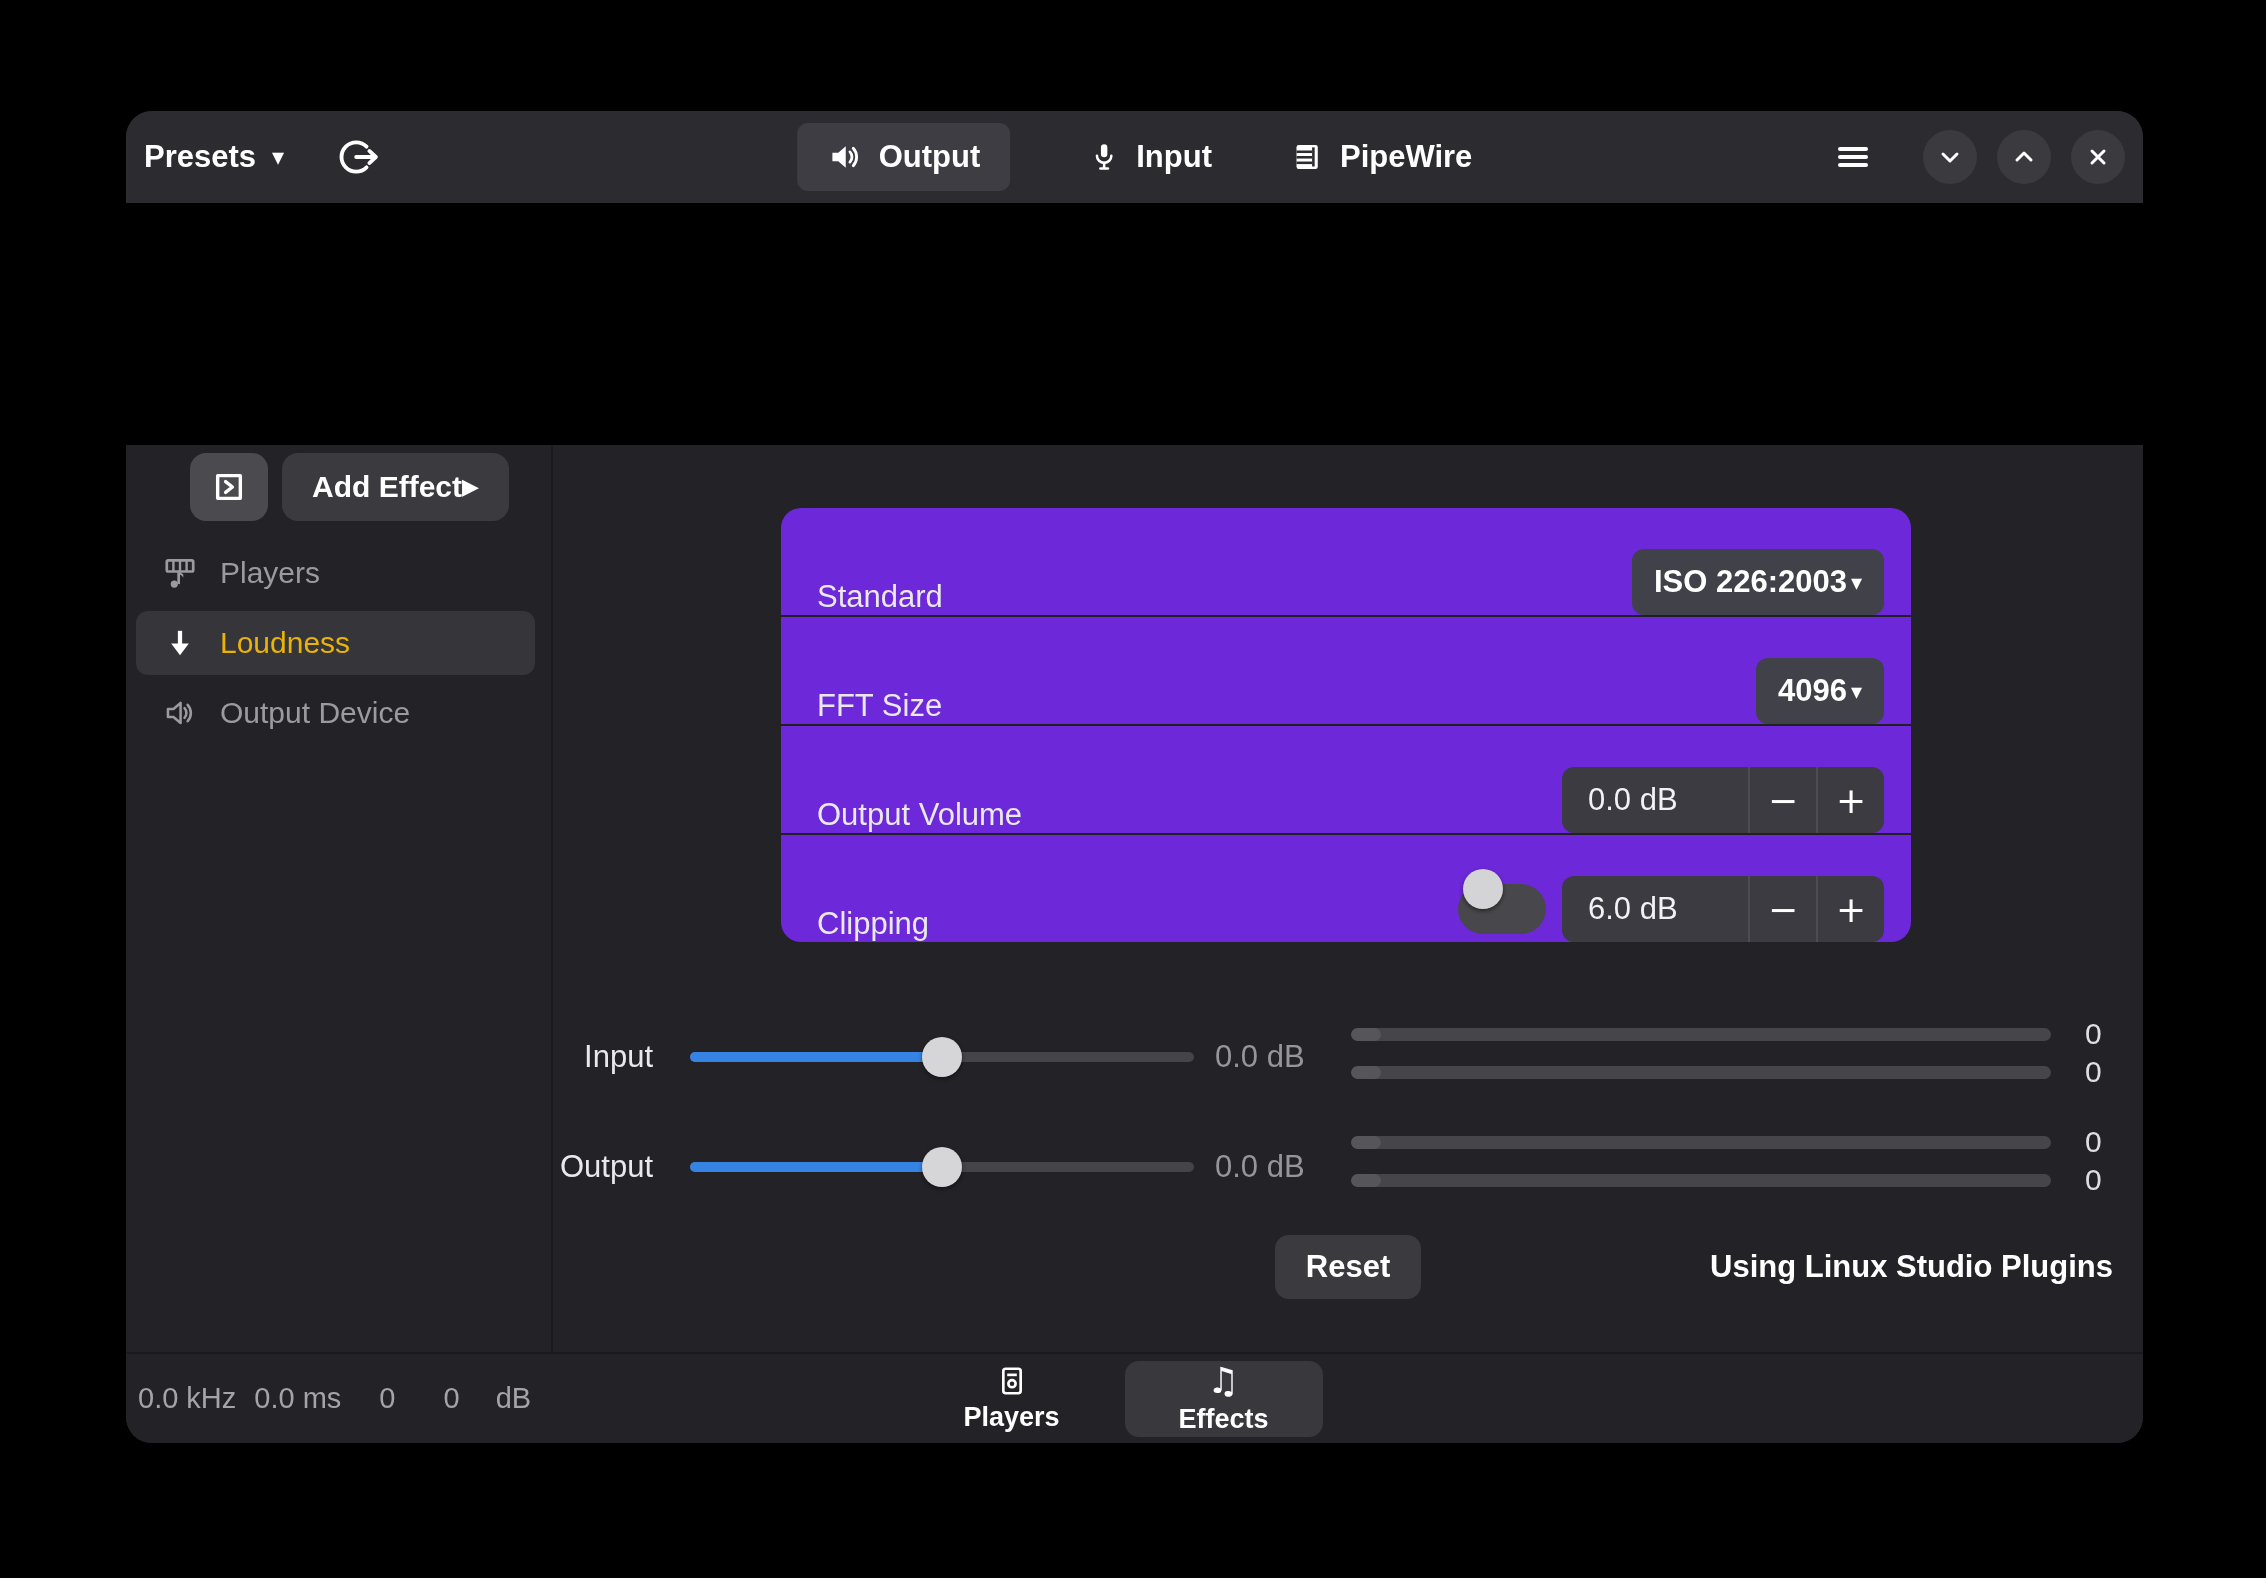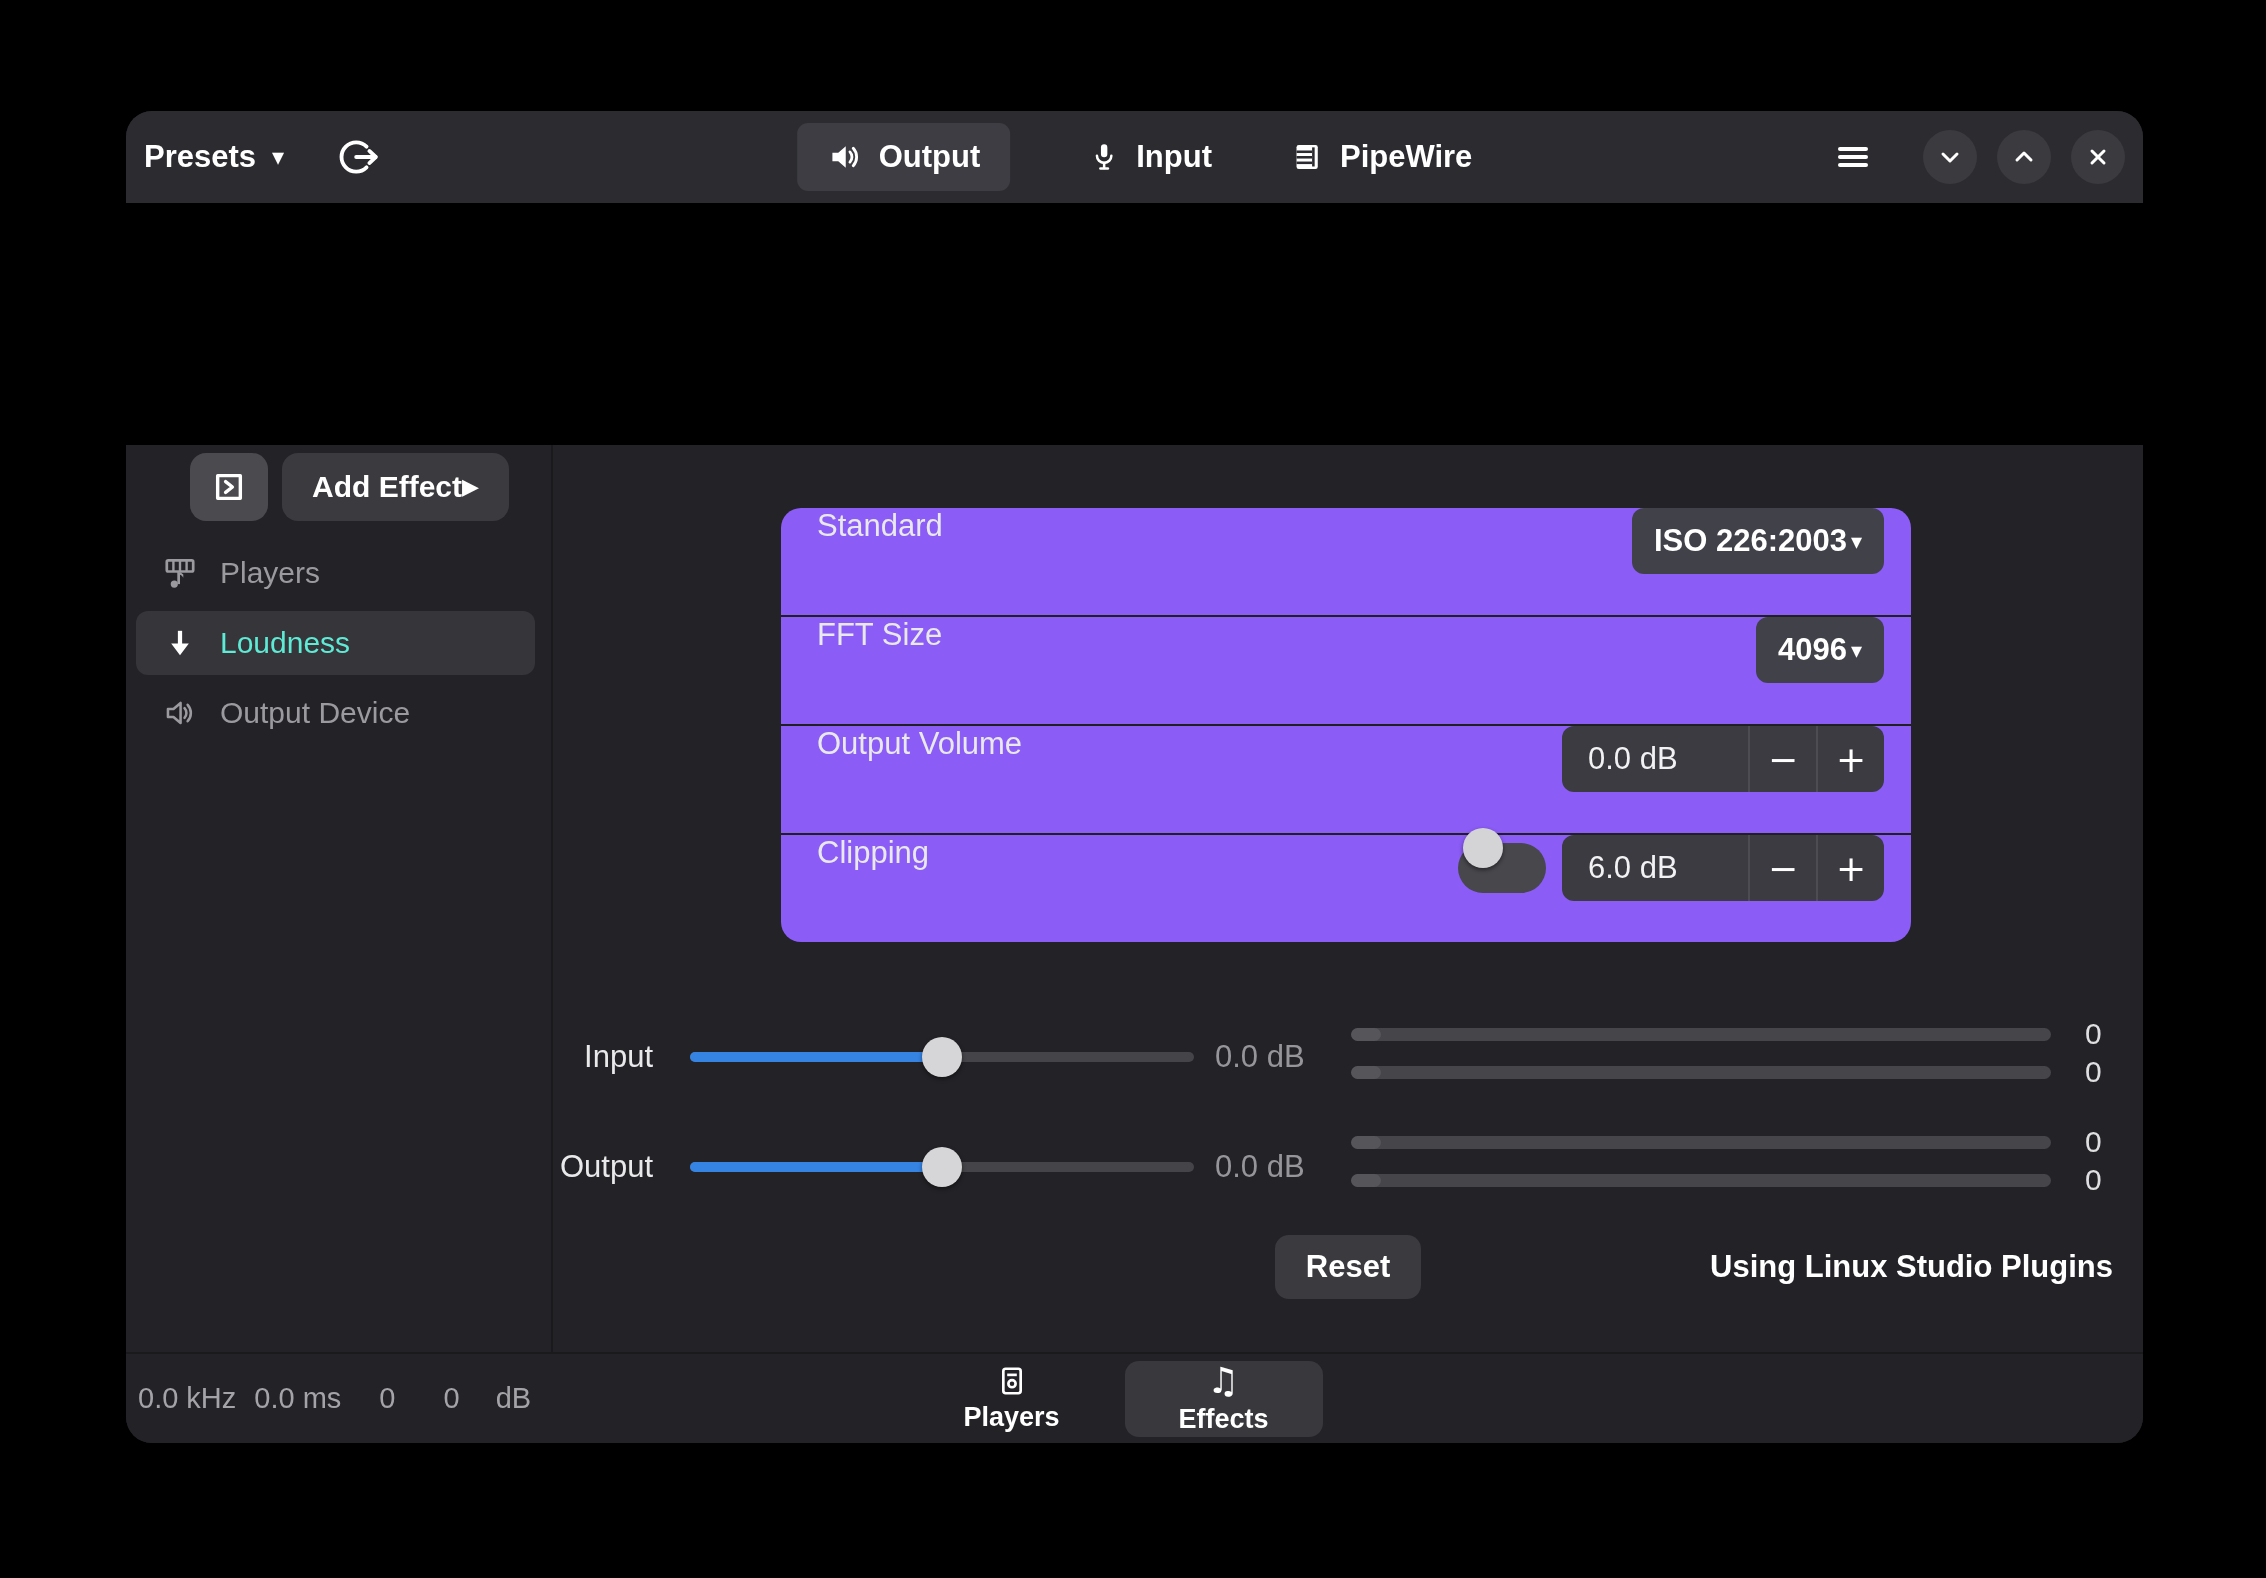--- a/index.html
+++ b/index.html
@@ -44,29 +44,29 @@
   .side-toolbar { position:absolute; left:64px; top:8px; display:flex; gap:14px; }
   .square-btn { width:78px; height:68px; border-radius:16px; background:#4a4a4f;
                 border:none; display:flex; align-items:center; justify-content:center; cursor:pointer; }
   .add-effect { height:68px; border-radius:16px; background:#3a3a3f; border:none;
                 display:flex; align-items:center; padding:0 30px;
                 color:#fff; font-weight:bold; font-size:30px; cursor:pointer; font-family:inherit; }
   .tri { font-size:22px; color:#fff; line-height:1; }
   .side-list { position:absolute; top:96px; left:10px; right:16px; }
   .side-item { height:64px; margin-bottom:6px; display:flex; align-items:center; gap:22px;
                padding-left:26px; border-radius:12px; color:#9b9b9f; font-size:30px; cursor:pointer; }
-  .side-item.selected { background:#35353a; color:#5eead4; }
+  .side-item.selected { background:#35353a; color:#eab308; }
   .side-item .ic { width:36px; display:flex; justify-content:center; }
 
   .main { position:relative; flex:1; }
 
   
   .card { position:absolute; left:228px; top:63px; width:1130px; border-radius:20px;
           overflow:hidden; background:#202023; display:flex; flex-direction:column; gap:2px; }
-  .crow { height:107px; background:#8b5cf6; display:flex; align-items:flex-start;
+  .crow { height:107px; background:#6d28d9; display:flex; align-items:flex-end;
           justify-content:space-between; padding:0 27px 0 36px; }
   .crow .lbl { color:#e9e9eb; font-size:31px; }
   .ctrl-group { display:flex; align-items:center; gap:16px; }
   .dropdown { height:66px; border-radius:12px; background:#414149; border:none;
               display:flex; align-items:center; gap:4px; padding:0 22px;
               color:#fff; font-weight:bold; font-size:31px; cursor:pointer; font-family:inherit; }
   .dd-caret { font-size:22px; color:#fff; }
   .spin { height:66px; border-radius:12px; background:#3b3b41; display:flex; overflow:hidden; }
   .spin .val { display:flex; align-items:center; padding:0 26px; min-width:186px;
                color:#f2f2f4; font-size:31px; }

